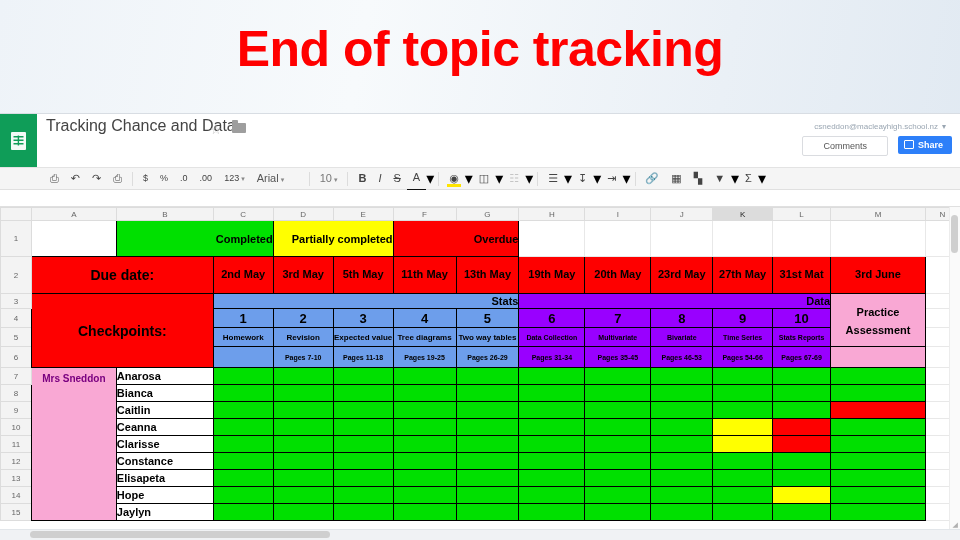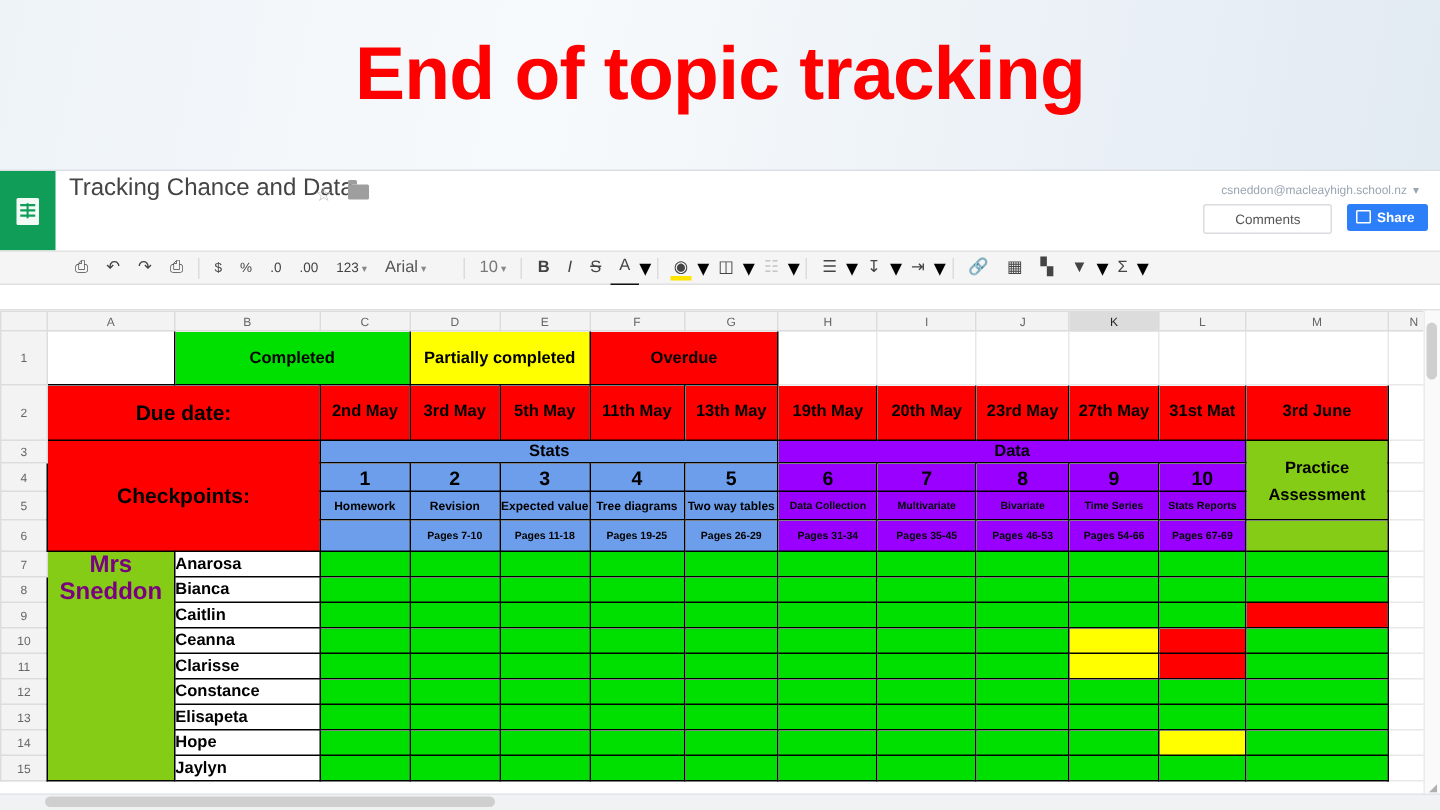--- a/index.html
+++ b/index.html
@@ -118,29 +118,29 @@
   }
   .cell{ border:1px solid #000; text-align:center; overflow:hidden; }
   .cell.plain{ border:1px solid #e8e8e8; background:#fff; }
 
   .c-green{ background:#00e000; }
   .c-yellow{ background:#ffff00; }
   .c-red{ background:#fe0000; }
   .c-white{ background:#ffffff; }
   .c-blue{ background:#6d9eeb; }
   .c-purple{ background:#9900ff; }
-  .c-magenta{ background:#84cc16; }
+  .c-magenta{ background:#f9a8d4; }
 
   .t-lg{ font-size:14px; font-weight:bold; color:#000; }
-  .t-md{ font-size:11px; font-weight:bold; color:#000; }
+  .t-md{ font-size:11px; font-weight:bold; color:#000;text-align:right; }
   .t-sm{ font-size:8px; font-weight:bold; color:#000; }
   .t-xs{ font-size:7px; font-weight:bold; color:#000; }
   .t-num{ font-size:13px; font-weight:bold; color:#000; }
   .t-name{ font-size:11px; font-weight:bold; color:#000; text-align:left; padding-left:3px; }
-  .t-mrs{ font-size:16px; font-weight:bold; color:#7a0080; }
+  .t-mrs{ font-size:10px; font-weight:bold; color:#7a0080; }
   .t-date{ font-size:11px; font-weight:bold; color:#000; line-height:1.05; }
 
   
   .vscroll{
     position:absolute; right:0; top:0; width:11px; height:333px;
     background:#fafafa; border-left:1px solid #ececec;
   }
   .vscroll .thumb{
     position:absolute; right:2px; top:8px; width:7px; height:38px;
     background:#cfcfcf; border-radius:4px;

